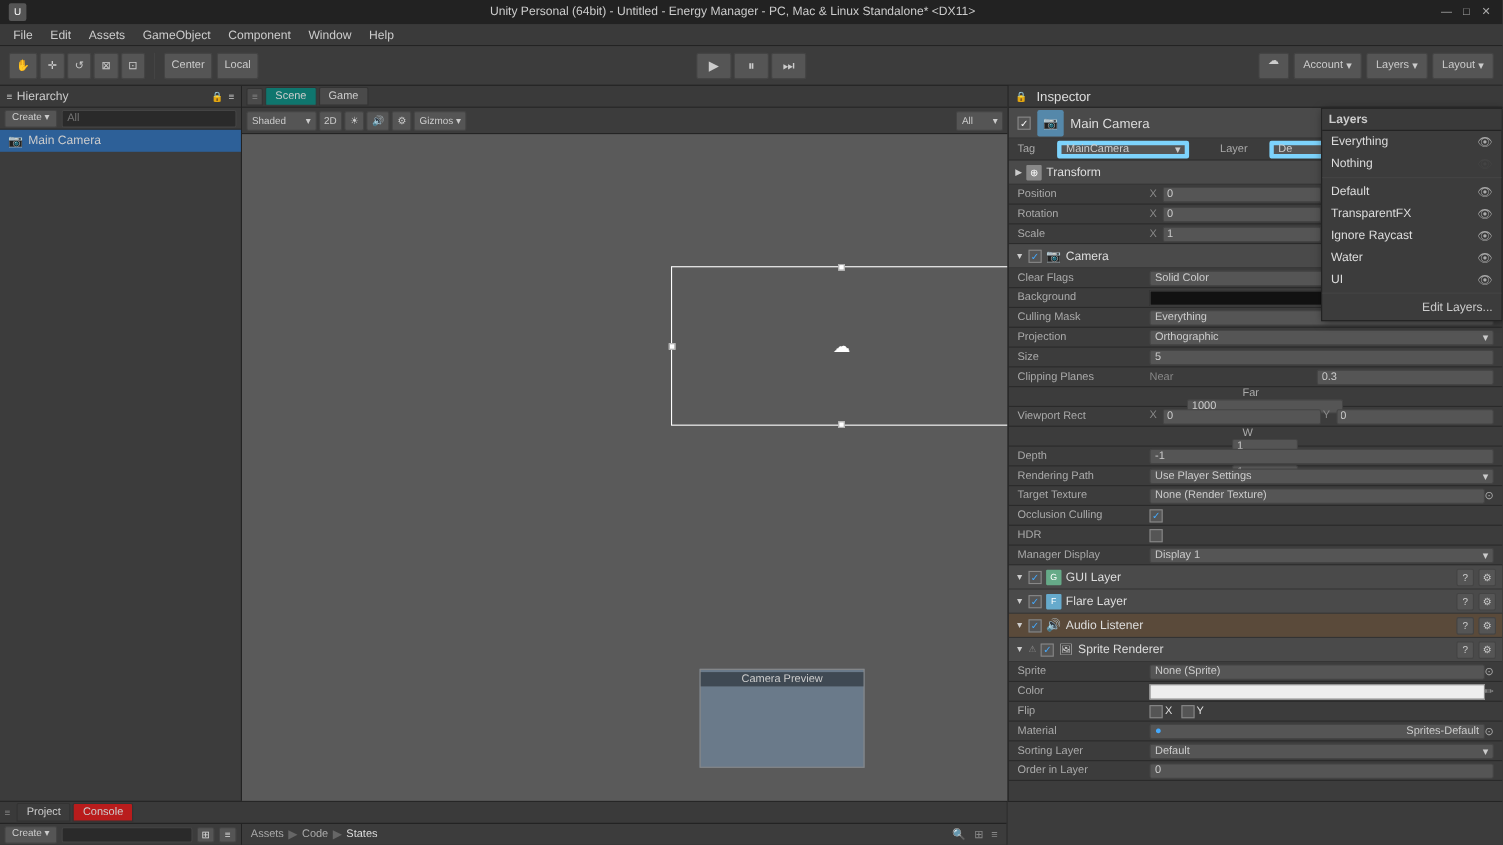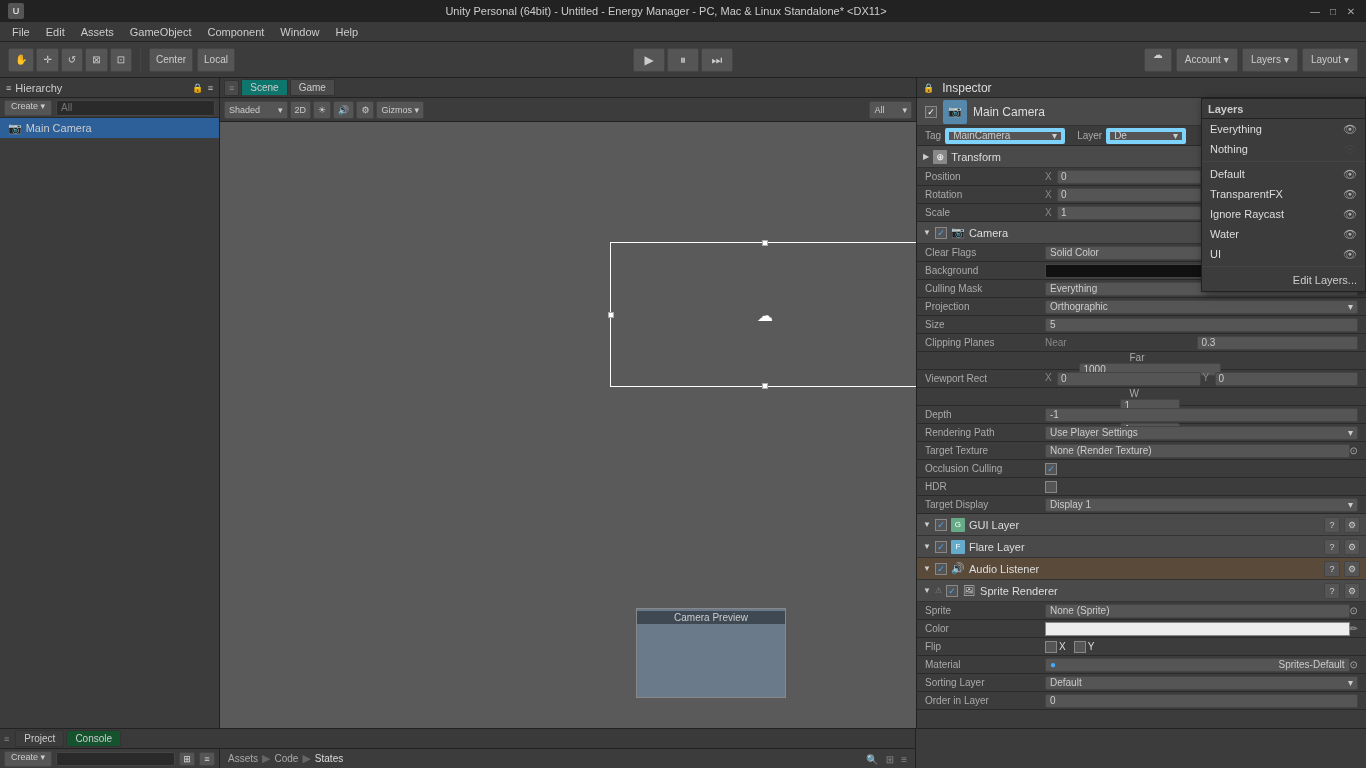--- a/index.html
+++ b/index.html
@@ -68,21 +68,21 @@
     .layer-eye { color: #aaa; font-size: 11px; }
     .layer-divider { height: 1px; background: #444; margin: 2px 0; }
     .edit-layers { height: 22px; display: flex; align-items: center; justify-content: flex-end; padding: 0 8px; cursor: pointer; text-align: center; }
     .edit-layers span { font-size: 11px; color: #ccc; }
 
     
     .obj-header { height: 28px; background: #4a4a4a; display: flex; align-items: center; padding: 0 8px; gap: 6px; border-bottom: 1px solid #333; }
     .obj-checkbox { width: 12px; height: 12px; border: 1px solid #888; background: #555; display: flex; align-items: center; justify-content: center; cursor: pointer; }
     .obj-checkbox.checked::after { content: '✓'; font-size: 9px; color: #fff; }
     .obj-name { font-size: 12px; color: #ddd; flex: 1; }
-    .tag-row { height: 20px; display: flex; align-items: center; padding: 0 8px; gap: 4px; background: #3c3c3c; border-bottom: 1px solid #2a2a2a; }
+    .tag-row { height: 20px; display: flex; align-items: center; padding: 0 8px; gap: 20px; background: #3c3c3c; border-bottom: 1px solid #2a2a2a; }
     .tag-label { font-size: 10px; color: #aaa; }
     .tag-dropdown { height: 16px; padding: 0 4px; background: #555; border: 4px solid #7dd3fc; border-radius: 2px; color: #ccc; font-size: 10px; flex: 1; cursor: pointer; display: flex; align-items: center; justify-content: space-between; }
 
     .component-header { height: 22px; background: #4a4a4a; display: flex; align-items: center; padding: 0 6px; gap: 4px; border-bottom: 1px solid #333; cursor: pointer; }
     .comp-arrow { color: #ccc; font-size: 8px; }
     .comp-icon { width: 14px; height: 14px; display: flex; align-items: center; justify-content: center; }
     .comp-name { font-size: 11px; color: #ddd; flex: 1; }
     .comp-check { width: 12px; height: 12px; border: 1px solid #888; background: #555; display: flex; align-items: center; justify-content: center; cursor: pointer; }
     .comp-check.checked::after { content: '✓'; font-size: 9px; color: #4af; }
     .comp-btn { width: 16px; height: 16px; background: #555; border: 1px solid #444; border-radius: 2px; display: flex; align-items: center; justify-content: center; cursor: pointer; font-size: 9px; color: #ccc; }
@@ -99,21 +99,21 @@
     .prop-checkbox.checked::after { content: '✓'; font-size: 9px; color: #4af; }
     .prop-color { flex: 1; height: 14px; background: #111; border: 1px solid #444; cursor: pointer; }
     .prop-edit-icon { color: #aaa; font-size: 10px; cursor: pointer; }
     .prop-dot-icon { color: #aaa; font-size: 10px; cursor: pointer; }
 
     .sub-prop-row { height: 18px; display: flex; align-items: center; padding: 0 8px 0 24px; border-bottom: 1px solid #2a2a2a; flex-direction: column; }
     .sub-prop-label { width: 40px; min-width: 40px; font-size: 10px; color: #aaa; }
     .sub-prop-field { flex: 1; height: 14px; background: #555; border: 1px solid #444; border-radius: 2px; padding: 0 4px; color: #ccc; font-size: 10px; }
     #project-console { flex: 1; background: #3c3c3c; border-top: 1px solid #222; display: flex; flex-direction: column; }
     .bottom-tabs { height: 20px; background: #3a3a3a; display: flex; align-items: center; padding: 0 4px; gap: 2px; border-bottom: 1px solid #222; }
-    .bottom-tab { padding: 2px 8px; background: #14532d; border: 1px solid #333; border-radius: 2px 2px 0 0; font-size: 10px; cursor: pointer; color: #ccc; }
+    .bottom-tab { padding: 2px 8px; background: #b91c1c; border: 1px solid #333; border-radius: 2px 2px 0 0; font-size: 10px; cursor: pointer; color: #ccc; }
     .bottom-tab.active { background: #3c3c3c; }
     .create-btn { height: 16px; padding: 0 6px; background: #555; border: 1px solid #444; border-radius: 2px; color: #ccc; font-size: 9px; cursor: pointer; }
   </style>
 </head>
 <body>
 
 <div id="titlebar">
   <div id="titlebar-logo">U</div>
   <div id="titlebar-title">Unity Personal (64bit) - Untitled - Energy Manager - PC, Mac &amp; Linux Standalone* &lt;DX11&gt;</div>
   <div id="titlebar-controls">
@@ -423,21 +423,21 @@
       </div>
       <div class="prop-row">
         <span class="prop-label">Occlusion Culling</span>
         <div class="prop-checkbox checked"></div>
       </div>
       <div class="prop-row">
         <span class="prop-label">HDR</span>
         <div class="prop-checkbox"></div>
       </div>
       <div class="prop-row">
-        <span class="prop-label">Target Display</span>
+        <span class="prop-label">Manager Display</span>
         <div class="prop-dropdown">
           <span>Display 1</span>
           <span>▾</span>
         </div>
       </div>
 
       <div class="component-header">
         <span class="comp-arrow">▼</span>
         <div class="comp-check checked"></div>
         <div class="comp-icon" style="background:#66aa88;border-radius:1px;font-size:8px;color:#fff;">G</div>

